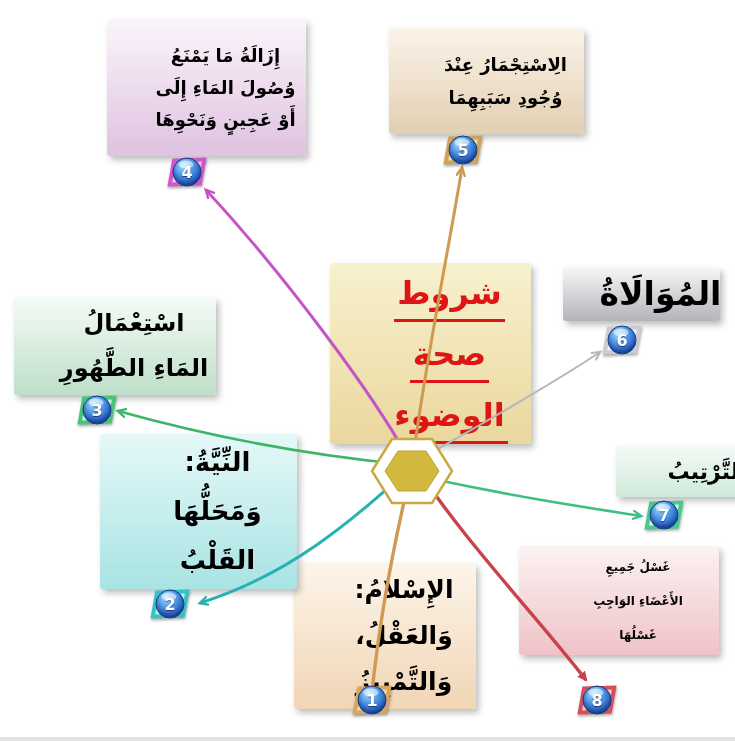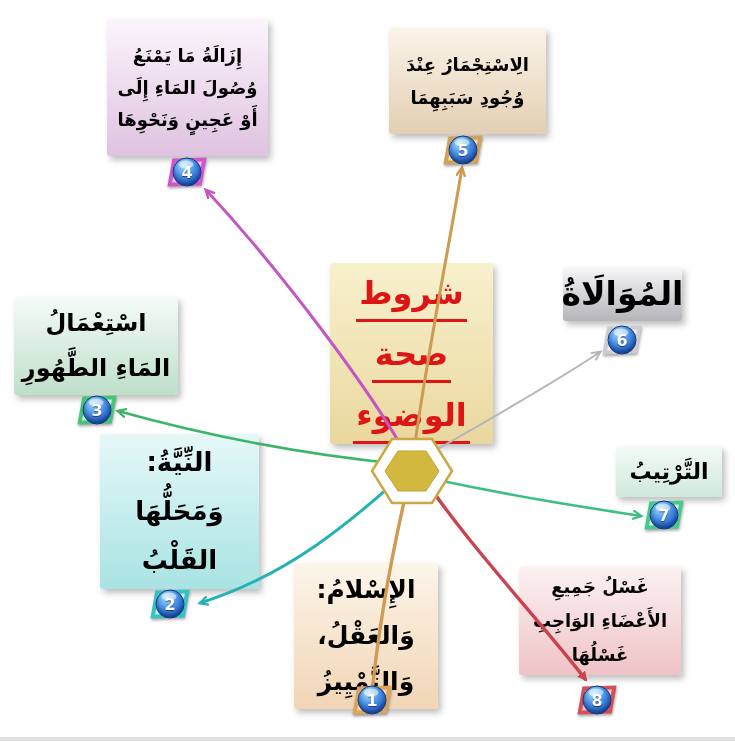--- a/index.html
+++ b/index.html
@@ -1,33 +1,33 @@
 <!DOCTYPE html>
 <html lang="ar"><head>
 <meta charset="utf-8">
 <style>
   html,body{margin:0;padding:0;background:#fff;}
   #stage{position:relative;width:735px;height:741px;background:#fff;overflow:hidden;
          font-family:"DejaVu Sans",sans-serif;}
   
   .node{position:absolute;border-radius:3px;box-shadow:3px 4px 6px rgba(110,110,110,.45);
         display:flex;flex-direction:column;justify-content:center;align-items:center;
-        direction:rtl;text-align:center;color:#000;font-weight:bold;}
+        direction:rtl;text-align:center;color:#000;font-weight:bold;padding-left:38px;}
   .node .ln{white-space:nowrap;}
   .ncenter{left:330px;top:263px;width:163px;height:181px;font-size:32px;gap:9px;justify-content:flex-end;}
   .ncenter .center-ln{display:inline-block;border-bottom:3px solid currentColor;
         padding:0 3px 4px;line-height:44px;}
   .n1{left:294px;top:537px;width:144px;height:146px;font-size:25px;line-height:46px;}
   .n2{left:88px; top:434px;width:159px;height:155px;font-size:26px;line-height:49px;}
   .n3{left:14px; top:297px;width:164px;height:98px; font-size:24px;line-height:45px;}
   .n4{left:107px;top:19px; width:161px;height:137px;font-size:18px;line-height:32px;}
   .n5{left:389px;top:28px; width:157px;height:106px;font-size:18px;line-height:33px;}
   .n6{left:563px;top:267px;width:119px;height:54px; font-size:33px;line-height:50px;}
   .n7{left:616px;top:446px;width:106px;height:51px; font-size:22px;line-height:46px;}
-  .n8{left:519px;top:566px;width:162px;height:109px;font-size:18px;line-height:34px;}
+  .n8{left:519px;top:546px;width:162px;height:109px;font-size:12px;line-height:34px;}
   
   #arrows{position:absolute;left:0;top:0;z-index:5;}
   
   #hexagon{position:absolute;left:368px;top:433px;z-index:6;}
   
   .badge{position:absolute;width:34px;height:28px;z-index:7;}
   .badge-frame{position:absolute;inset:0;transform:skewX(-12deg) rotate(-2deg);
         box-shadow:1px 2px 3px rgba(0,0,0,.35);}
   .badge-frame-inner{position:absolute;inset:4px;}
   .badge-circle{position:absolute;left:50%;top:50%;width:27px;height:27px;

